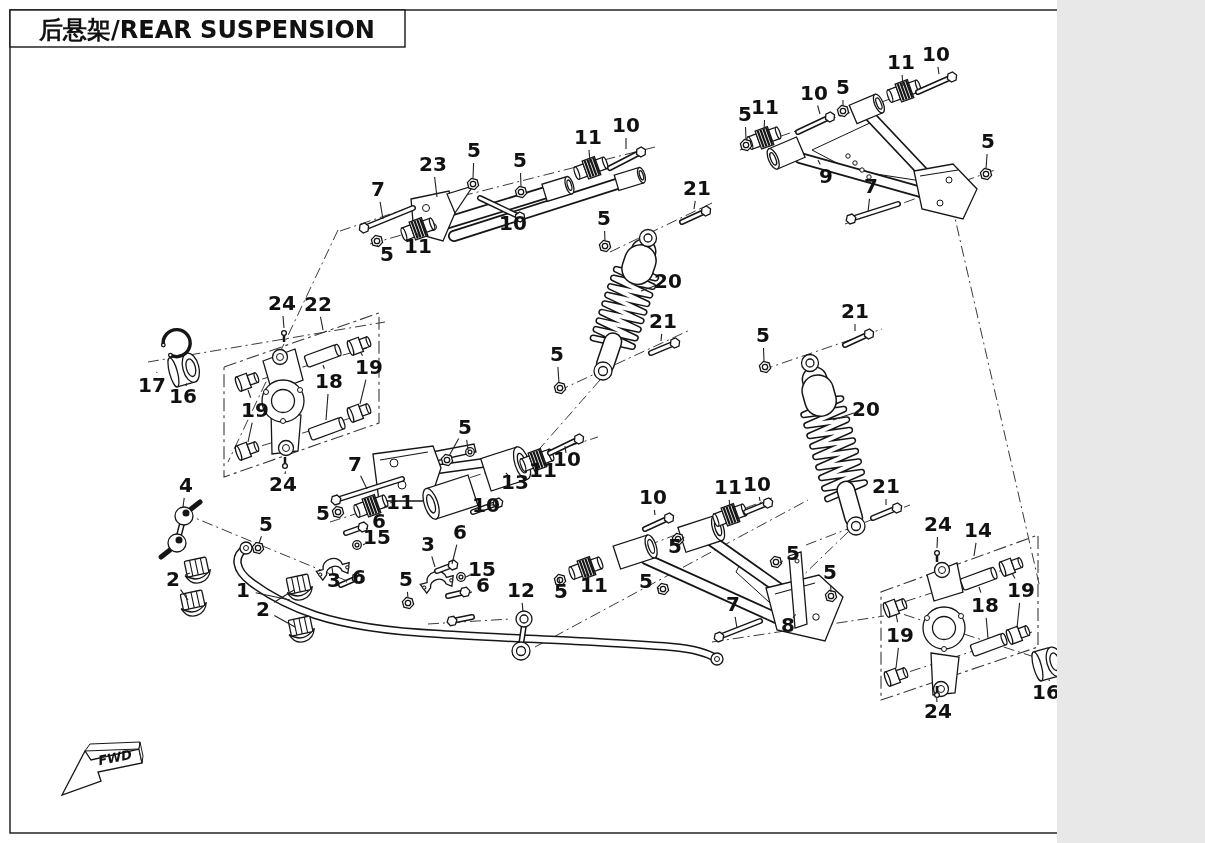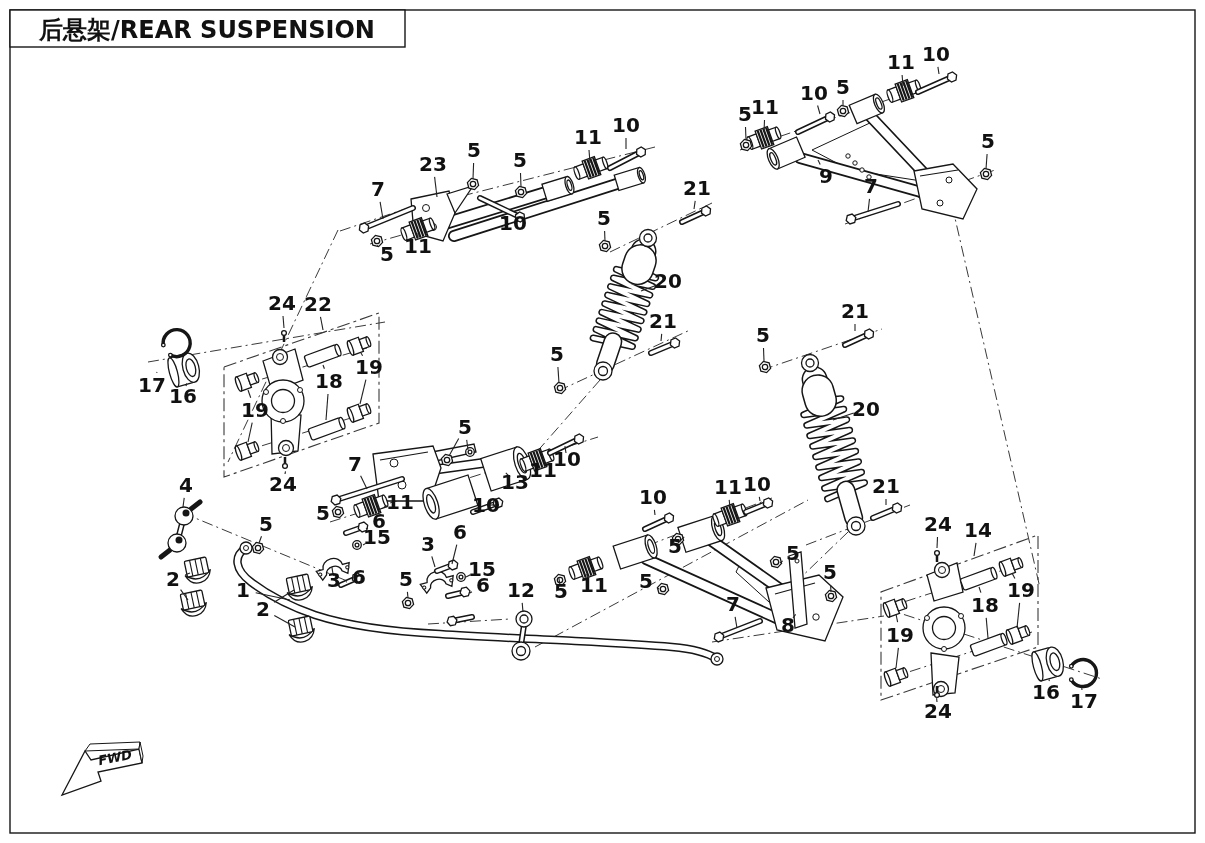--- a/index.html
+++ b/index.html
@@ -1,16 +1,16 @@
 <!DOCTYPE html>
 <html><head>
 <meta charset="utf-8">
 <style>
   html,body{margin:0;padding:0;background:#e8e8e8;}
-  .page{width:1205px;height:843px;background:#ffffff;position:relative;overflow:hidden;
+  .page{width:1057px;height:843px;background:#ffffff;position:relative;overflow:hidden;
         font-family:"Liberation Sans",sans-serif;}
   svg{display:block;}
   .s1{fill:#ffffff;stroke:#161616;stroke-width:1.3;}
   .thin{fill:#ffffff;stroke:#161616;stroke-width:1;}
   .ln{stroke:#161616;fill:none;stroke-width:1.2;}
   .axis{stroke:#3a3a3a;stroke-width:1;fill:none;stroke-dasharray:11 4 2 4;}
   .dashbox{fill:none;stroke:#3a3a3a;stroke-width:1.1;stroke-dasharray:13 4 3 4;}
   .callout{font:700 20px "DejaVu Sans",sans-serif;fill:#111;text-anchor:middle;}
   .leader{stroke:#222;stroke-width:1.1;fill:none;}
   .title-text{font:700 24px "DejaVu Sans",sans-serif;fill:#111;text-anchor:middle;}

